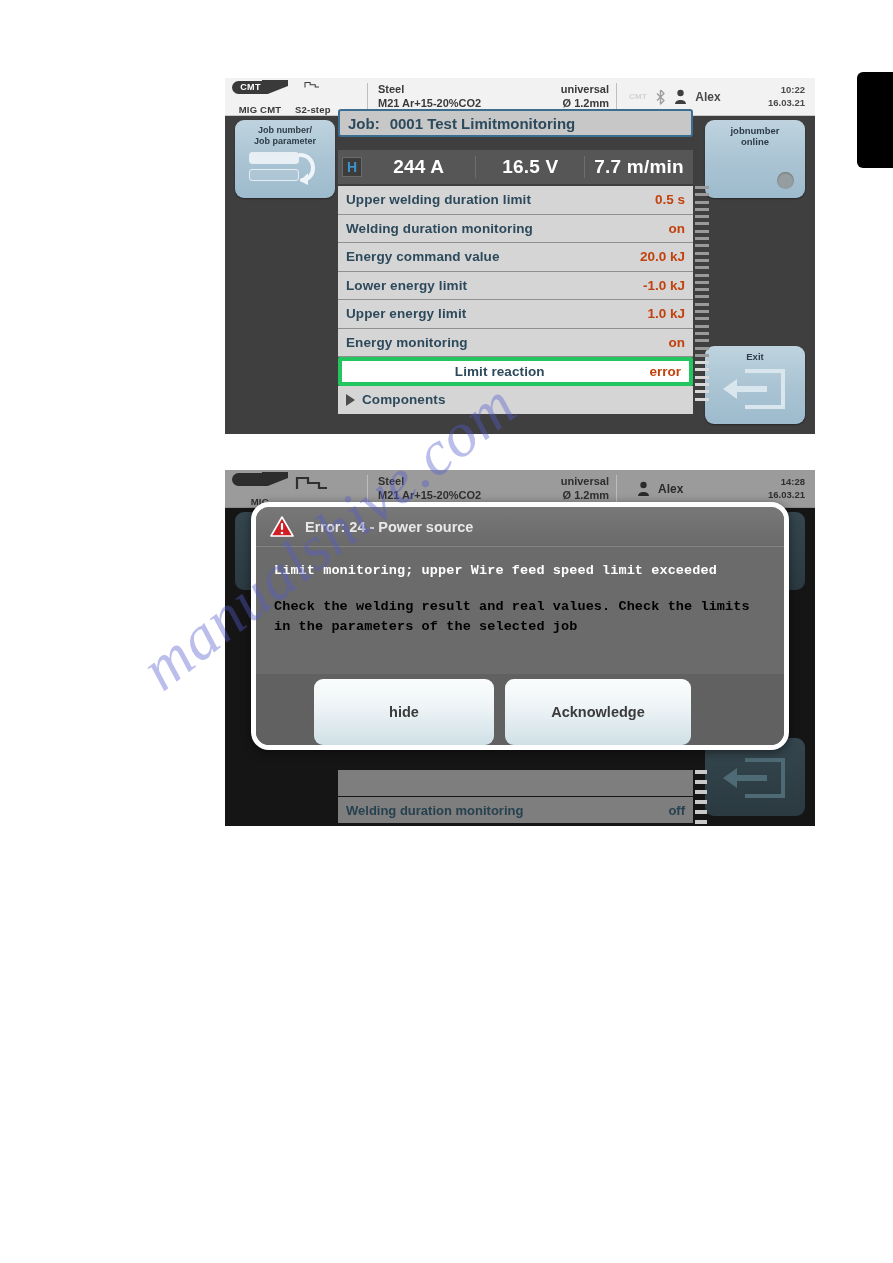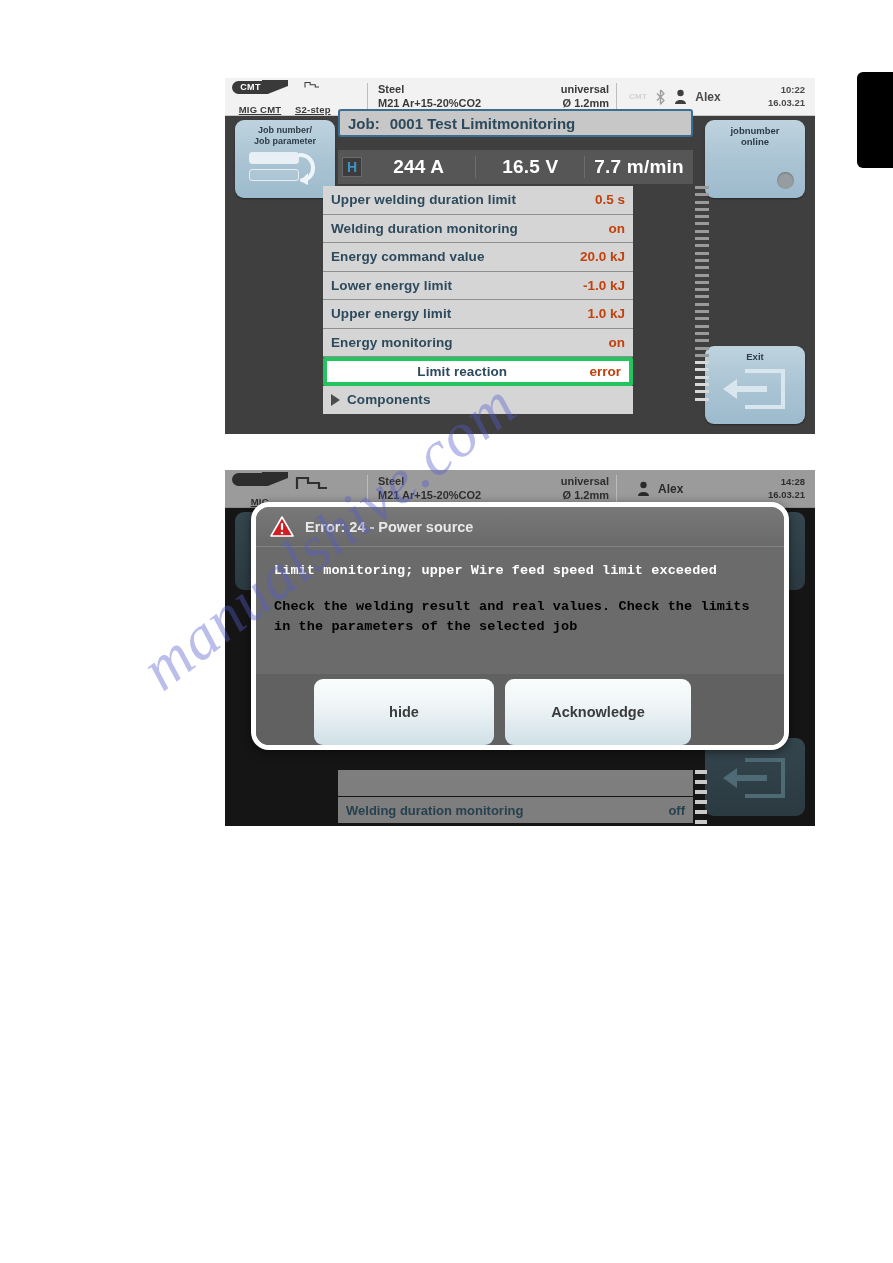--- a/index.html
+++ b/index.html
@@ -72,21 +72,21 @@
     letter-spacing: .3px;
   }
   .cmt-tail {
     position: absolute; left: 30px; top: 0px;
     width: 26px; height: 14px;
     background: #3a3a3a;
     clip-path: polygon(0 0, 100% 0, 100% 42%, 22% 100%, 0 100%);
   }
   .hdr-sub {
     font-size: 9.5px; font-weight: bold; color: #3a3a3a;
-    margin-top: 16px; letter-spacing: .2px; text-decoration: underline;
+    margin-top: 16px; letter-spacing: .2px;
   }
 
   .hdr-step { width: 72px; align-items: flex-start; padding-top: 3px; }
   .step-glyph { width: 34px; height: 15px; }
 
   .hdr-div { width: 1px; background: #bdbdbd; margin: 5px 0; }
 
   .hdr-mat { padding-left: 10px; min-width: 152px; justify-content: center; }
   .hdr-l1 { font-size: 11px; font-weight: bold; color: #3a3a3a; line-height: 1.25; }
   .hdr-l2 { font-size: 11px; font-weight: bold; color: #3a3a3a; line-height: 1.25; }
@@ -167,22 +167,22 @@
   .vcell {
     flex: 1; text-align: center;
     font-size: 19px; font-weight: bold; color: #ffffff;
     letter-spacing: .2px;
   }
   .vcell.amp { flex: 1.05; }
   .vsep { width: 1px; height: 22px; background: #6d6d6d; }
 
   
   .plist {
-    position: absolute; left: 98px; top: 108px;
-    width: 310px; height: 215px;
+    position: absolute; left: 113px; top: 108px;
+    width: 355px; height: 215px;
     background: #4a4a4a;
   }
   .prow {
     position: relative;
     height: 28.5px;
     background: #d5d5d5;
     display: flex; align-items: center;
     padding: 0 8px;
     border-bottom: 1px solid #8f8f8f;
   }

